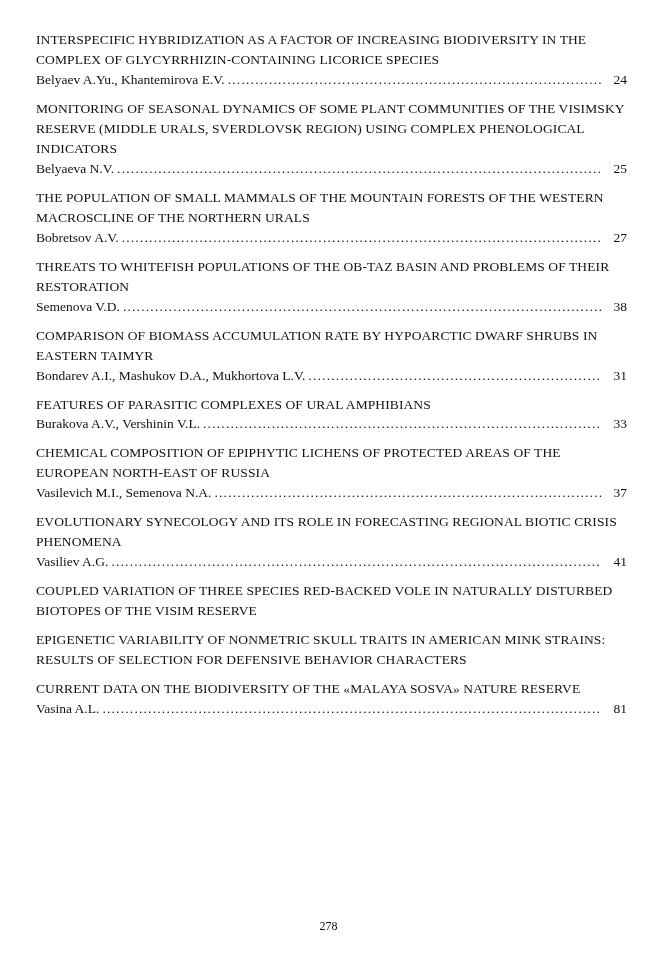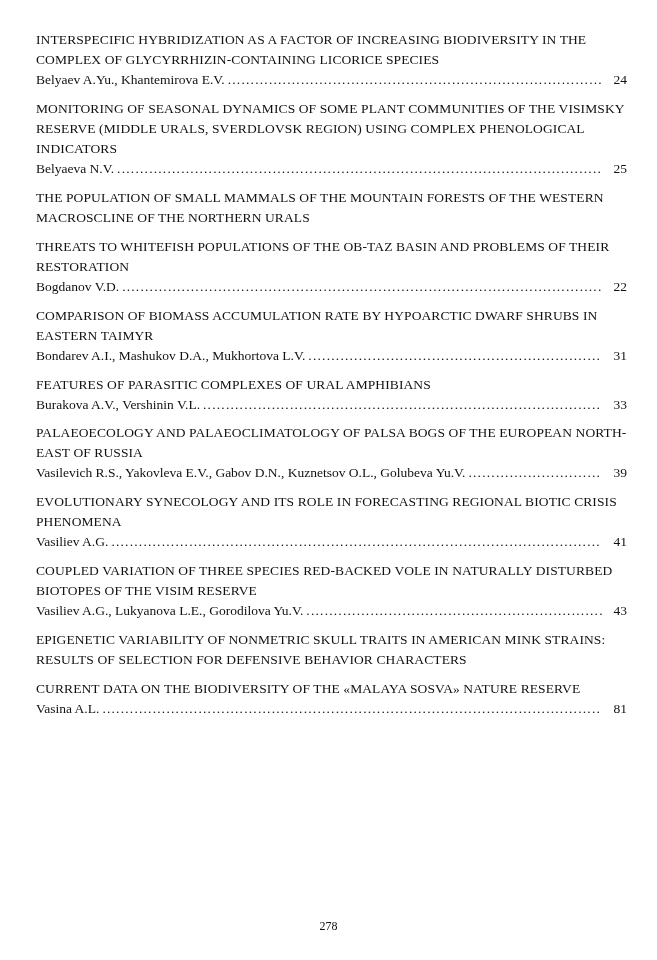--- a/index.html
+++ b/index.html
@@ -85,28 +85,33 @@
     <div class="title">MONITORING OF SEASONAL DYNAMICS OF SOME PLANT COMMUNITIES OF THE VISIMSKY RESERVE (MIDDLE URALS, SVERDLOVSK REGION) USING COMPLEX PHENOLOGICAL INDICATORS</div>
     <div class="authors-row">
       <span class="authors">Belyaeva N.V.</span>
       <span class="dots"></span>
       <span class="pagenum">25</span>
     </div>
   </div>
 
   <div class="entry">
     <div class="title">THE POPULATION OF SMALL MAMMALS OF THE MOUNTAIN FORESTS OF THE WESTERN MACROSCLINE OF THE NORTHERN URALS</div>
+    <div class="authors-row">
+      <span class="authors">Bobretsov A.V.</span>
+      <span class="dots"></span>
+      <span class="pagenum">27</span>
+    </div>
   </div>
 
   <div class="entry">
     <div class="title">THREATS TO WHITEFISH POPULATIONS OF THE OB-TAZ BASIN AND PROBLEMS OF THEIR RESTORATION</div>
     <div class="authors-row">
-      <span class="authors">Bogdanov V.D.</span>
+      <span class="authors">Semenova V.D.</span>
       <span class="dots"></span>
-      <span class="pagenum">22</span>
+      <span class="pagenum">38</span>
     </div>
   </div>
 
   <div class="entry">
     <div class="title">COMPARISON OF BIOMASS ACCUMULATION RATE BY HYPOARCTIC DWARF SHRUBS IN EASTERN TAIMYR</div>
     <div class="authors-row">
       <span class="authors">Bondarev A.I., Mashukov D.A., Mukhortova L.V.</span>
       <span class="dots"></span>
       <span class="pagenum">31</span>
     </div>
@@ -115,46 +120,41 @@
   <div class="entry">
     <div class="title">FEATURES OF PARASITIC COMPLEXES OF URAL AMPHIBIANS</div>
     <div class="authors-row">
       <span class="authors">Burakova A.V., Vershinin V.L.</span>
       <span class="dots"></span>
       <span class="pagenum">33</span>
     </div>
   </div>
 
 
-
   <div class="entry">
-    <div class="title">PALAEOECOLOGY AND PALAEOCLIMATOLOGY OF PALSA BOGS OF THE EUROPEAN NORTH-EAST OF RUSSIA</div>
+    <div class="title">CHEMICAL COMPOSITION OF EPIPHYTIC LICHENS OF PROTECTED AREAS OF THE EUROPEAN NORTH-EAST OF RUSSIA</div>
     <div class="authors-row">
-      <span class="authors">Vasilevich R.S., Yakovleva E.V., Gabov D.N., Kuznetsov O.L., Golubeva Yu.V.</span>
+      <span class="authors">Vasilevich M.I., Semenova N.A.</span>
       <span class="dots"></span>
-      <span class="pagenum">39</span>
+      <span class="pagenum">37</span>
     </div>
   </div>
+
 
   <div class="entry">
     <div class="title">EVOLUTIONARY SYNECOLOGY AND ITS ROLE IN FORECASTING REGIONAL BIOTIC CRISIS PHENOMENA</div>
     <div class="authors-row">
       <span class="authors">Vasiliev A.G.</span>
       <span class="dots"></span>
       <span class="pagenum">41</span>
     </div>
   </div>
 
   <div class="entry">
     <div class="title">COUPLED VARIATION OF THREE SPECIES RED-BACKED VOLE IN NATURALLY DISTURBED BIOTOPES OF THE VISIM RESERVE</div>
-    <div class="authors-row">
-      <span class="authors">Vasiliev A.G., Lukyanova L.E., Gorodilova Yu.V.</span>
-      <span class="dots"></span>
-      <span class="pagenum">43</span>
-    </div>
   </div>
 
   <div class="entry">
     <div class="title">EPIGENETIC VARIABILITY OF NONMETRIC SKULL TRAITS IN AMERICAN MINK STRAINS: RESULTS OF SELECTION FOR DEFENSIVE BEHAVIOR CHARACTERS</div>
   </div>
 
   <div class="entry">
     <div class="title">CURRENT DATA ON THE BIODIVERSITY OF THE «MALAYA SOSVA» NATURE RESERVE</div>
     <div class="authors-row">
       <span class="authors">Vasina A.L.</span>

